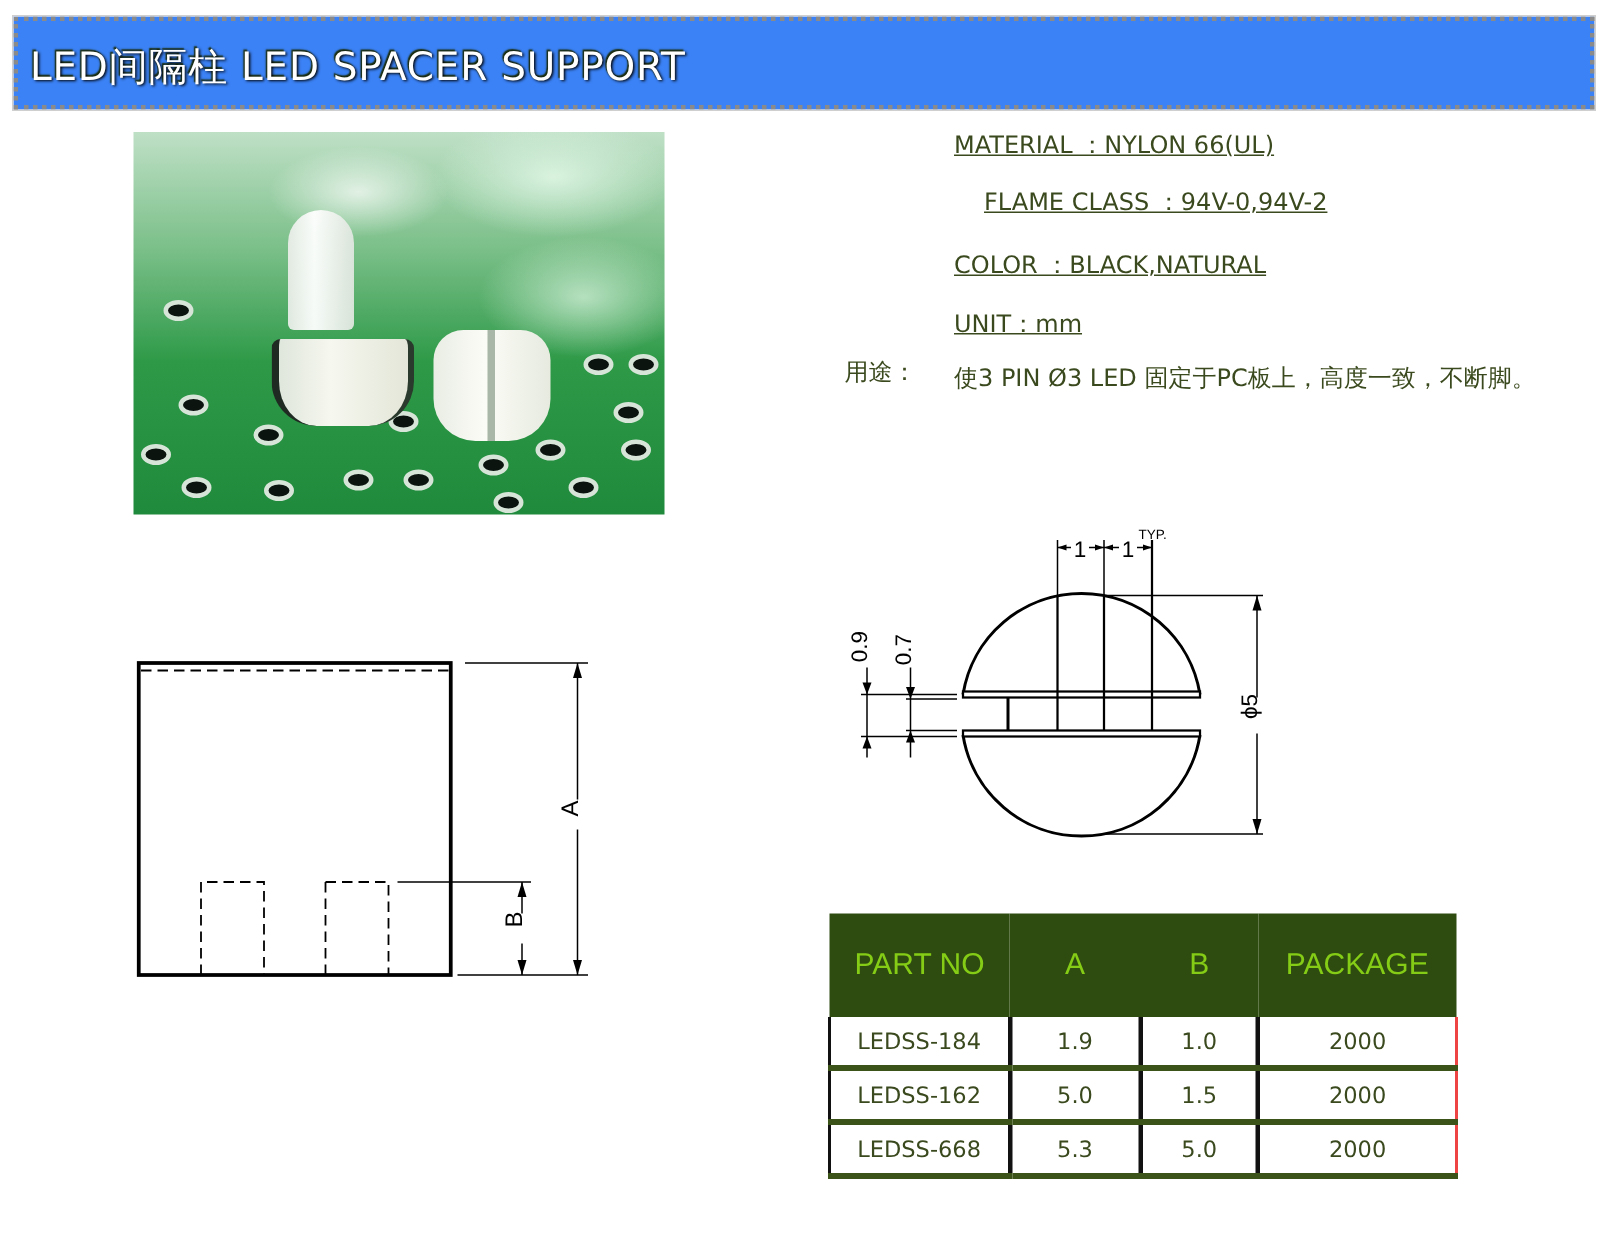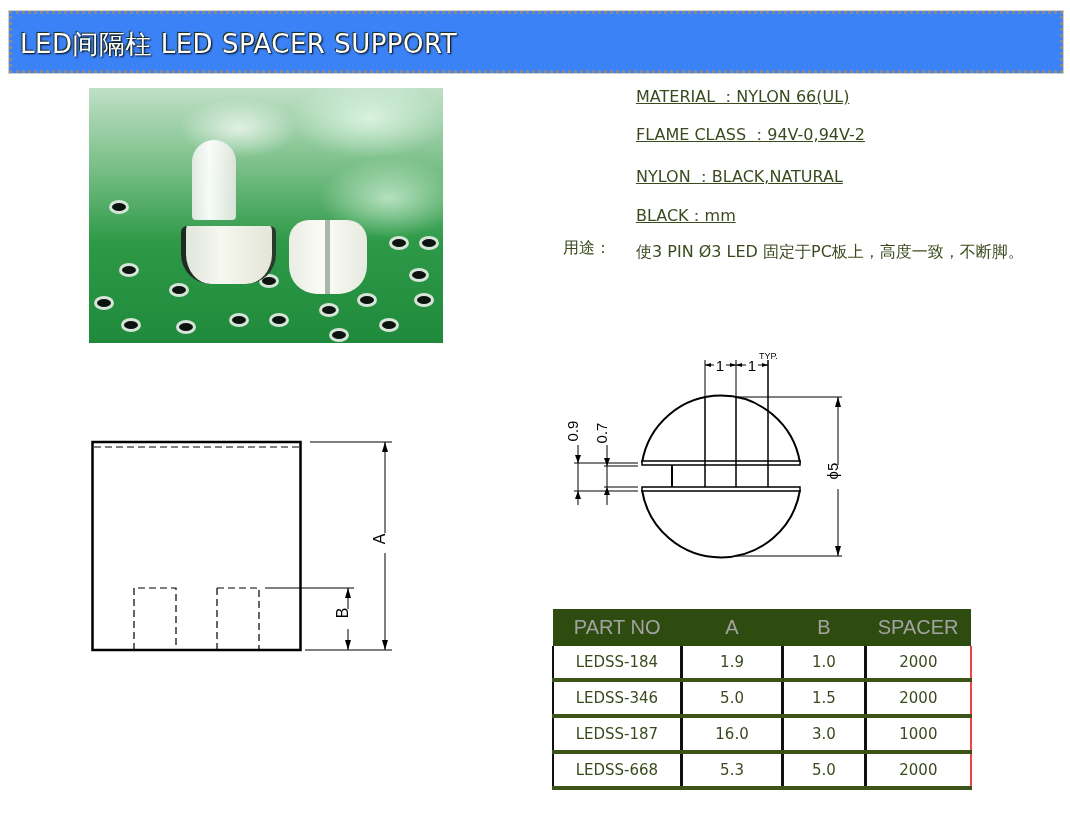--- a/index.html
+++ b/index.html
@@ -58,23 +58,23 @@
     .usage-label { position: absolute; left: 563px; top: 238px; white-space: nowrap; text-align: right; }
     .usage-text { position: absolute; left: 636px; top: 238px; width: 390px; line-height: 28px; }
     .drawing { position: absolute; }
     .drawing svg { display: block; }
     .dim-text { font-family: "Liberation Sans", sans-serif; fill: #000; }
     table.parts {
       position: absolute; left: 552px; top: 609px; width: 420px;
       border-collapse: collapse; font-size: 15px;
     }
     table.parts th {
-      background: #2f4c10; color: #a3a3a3; font-weight: normal;
+      background: #2f4c10; color: #84cc16; font-weight: normal;
       font-family: "Liberation Sans", sans-serif; font-size: 20px;
-      height: 37px; padding: 0; text-align: center;
+      height: 37px; padding: 16px; text-align: center;
     }
     table.parts td {
       height: 32px; padding: 0; text-align: center; color: #3b4a1e;
       border-left: 3px solid #111; border-bottom: 4px solid #3b5318;
       font-family: "DejaVu Sans", sans-serif;
     }
     table.parts td:first-child { text-align: center; border-left: 2px solid #111; }
     table.parts td:last-child { border-right: 2px solid #ef4444; }
   </style>
 </head>
@@ -102,23 +102,23 @@
   <div class="hole" style="left:325px;top:205px;"></div>
   <div class="hole" style="left:290px;top:230px;"></div>
   <div class="hole" style="left:240px;top:240px;"></div>
   <div class="led"></div>
   <div class="spacer1"></div>
   <div class="spacer2"></div>
 </div>
 
 <div class="specs">
   <div class="spec-line" style="top:87px;">MATERIAL ：NYLON 66(UL)</div>
-  <div class="spec-line" style="top:125px;">FLAME CLASS ：94V-0,94V-2</div>
-  <div class="spec-line" style="top:167px;">NYLON ：BLACK,NATURAL</div>
-  <div class="spec-line" style="top:206px;">BLACK：mm</div>
+  <div class="spec-line" style="top:125px;margin-left:20px;">FLAME CLASS ：94V-0,94V-2</div>
+  <div class="spec-line" style="top:167px;">COLOR ：BLACK,NATURAL</div>
+  <div class="spec-line" style="top:206px;">UNIT：mm</div>
   <div class="usage-label">用途：</div>
   <div class="usage-text">使3 PIN Ø3 LED 固定于PC板上，高度一致，不断脚。</div>
 </div>
 
 <div class="drawing" style="left:80px;top:430px;">
   <svg width="330" height="230" viewBox="0 0 330 230">
     <rect x="12.5" y="12" width="208" height="208" fill="none" stroke="#000" stroke-width="2.5"></rect>
     <line x1="14" y1="17" x2="219" y2="17" stroke="#000" stroke-width="1.2" stroke-dasharray="7,4"></line>
 
     <polyline points="54,220 54,158 96,158 96,220" fill="none" stroke="#000" stroke-width="1.2" stroke-dasharray="7,4"></polyline>
@@ -192,41 +192,35 @@
     <text class="dim-text" x="51" y="92" font-size="15" transform="rotate(-90 47 92)" text-anchor="middle">0.7</text>
   </svg>
 </div>
 
 <table class="parts">
   <thead>
     <tr>
       <th style="width:129px;">PART NO</th>
       <th style="width:102px;">A</th>
       <th style="width:83px;">B</th>
-      <th style="width:106px;">SPACER</th>
+      <th style="width:106px;">PACKAGE</th>
     </tr>
   </thead>
   <tbody>
     <tr>
       <td>LEDSS-184</td>
       <td>1.9</td>
       <td>1.0</td>
       <td>2000</td>
     </tr>
     <tr>
-      <td>LEDSS-346</td>
+      <td>LEDSS-162</td>
       <td>5.0</td>
       <td>1.5</td>
       <td>2000</td>
-    </tr>
-    <tr>
-      <td>LEDSS-187</td>
-      <td>16.0</td>
-      <td>3.0</td>
-      <td>1000</td>
     </tr>
     <tr>
       <td>LEDSS-668</td>
       <td>5.3</td>
       <td>5.0</td>
       <td>2000</td>
     </tr>
   </tbody>
 </table>
 

